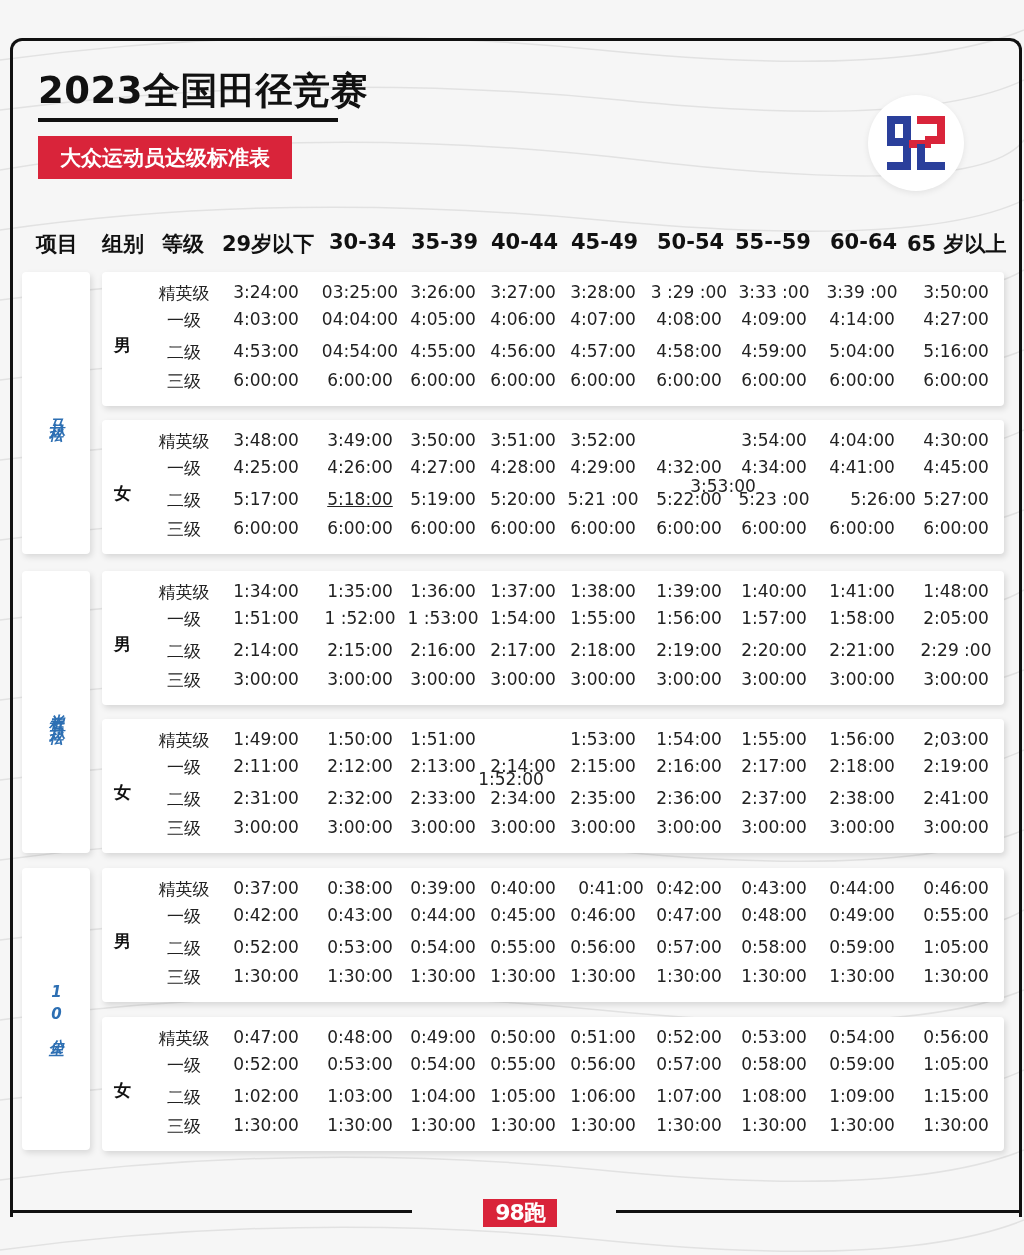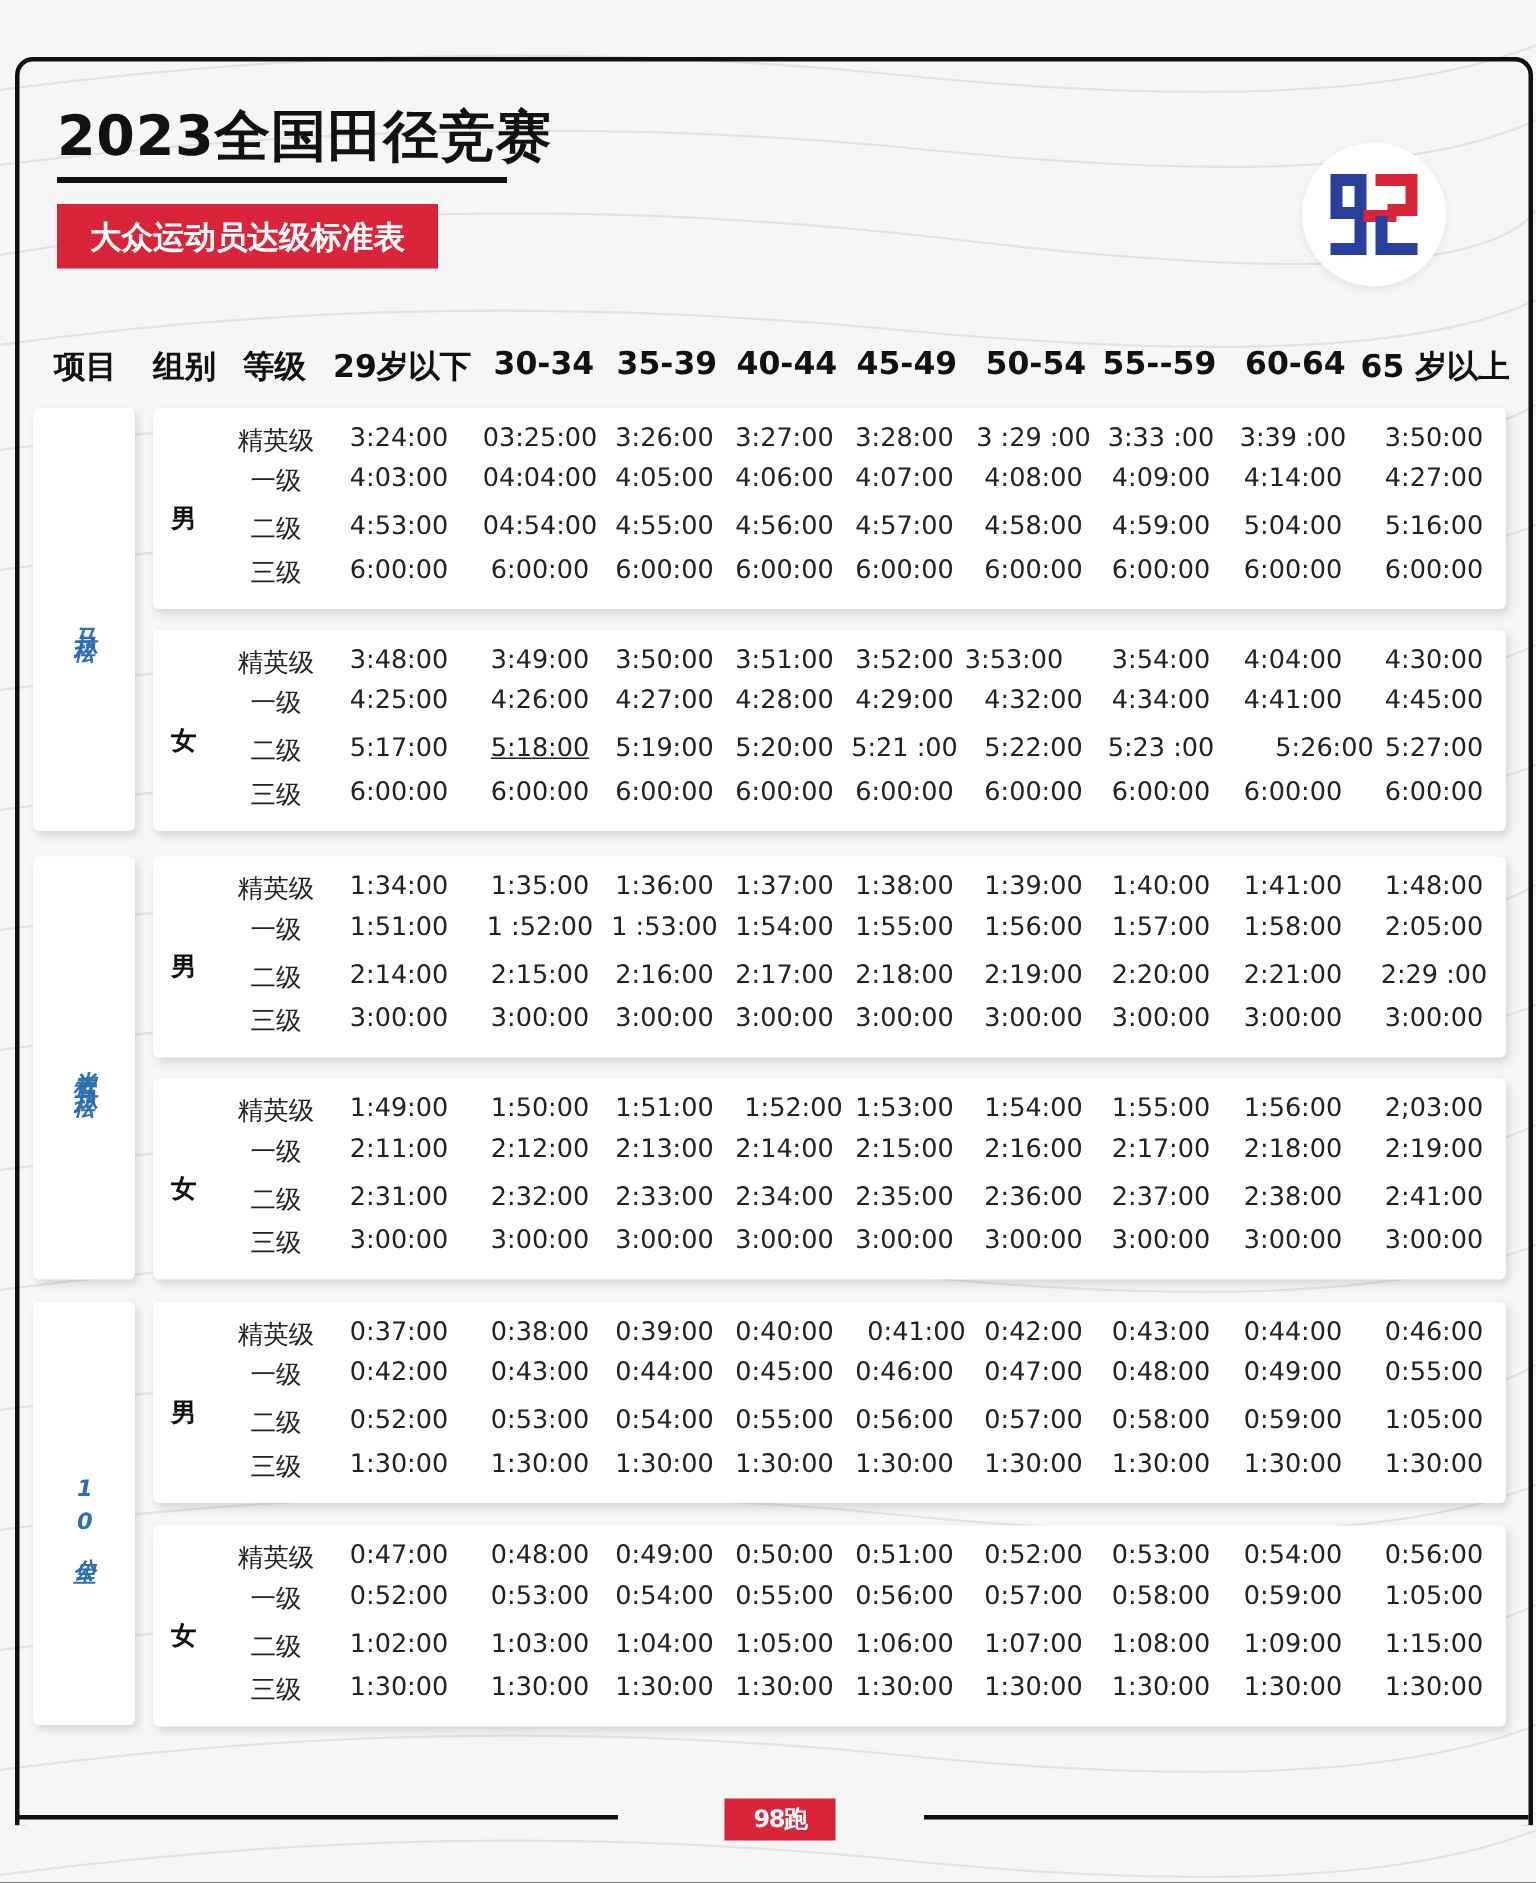--- a/index.html
+++ b/index.html
@@ -16,21 +16,21 @@
   .logo{position:absolute;left:868px;top:95px;width:96px;height:96px;border-radius:50%;background:#fff;box-shadow:0 2px 6px rgba(0,0,0,0.08);z-index:3;display:flex;align-items:center;justify-content:center;}
   .header{position:absolute;top:230px;left:0;width:1024px;height:34px;z-index:3;font-weight:bold;font-size:21px;color:#111;}
   .header span{position:absolute;top:0;white-space:nowrap;}
   .event-card{position:absolute;left:22px;width:68px;background:#fff;border-radius:4px;box-shadow:2px 3px 6px rgba(0,0,0,0.12);z-index:3;
     display:flex;align-items:center;justify-content:center;}
   .event-label{color:#2d6fb3;font-weight:bold;font-style:italic;font-size:15px;writing-mode:vertical-rl;text-orientation:upright;letter-spacing:4px;}
   .gender-card{position:absolute;left:102px;width:902px;background:#fff;border-radius:4px;box-shadow:2px 3px 6px rgba(0,0,0,0.13);z-index:3;}
   .gender-label{position:absolute;left:12px;font-size:17px;font-weight:bold;color:#111;}
   .row{position:absolute;left:0;width:902px;height:26px;font-size:17px;color:#222;}
   .row span{position:absolute;top:0;white-space:nowrap;text-align:center;transform:translateX(-50%);}
-  .footer-logo{position:absolute;left:483px;top:1199px;width:74px;height:28px;background:#d9243a;z-index:3;display:flex;align-items:center;justify-content:center;color:#fff;font-weight:bold;font-size:16px;letter-spacing:-1px;}
+  .footer-logo{position:absolute;left:483px;top:1199px;width:74px;height:28px;background:#d9243a;z-index:3;display:flex;align-items:center;justify-content:center;color:#fff;font-weight:bold;font-size:22px;letter-spacing:-1px;}
 </style>
 </head>
 <body>
 
 <svg class="bg-lines" width="1024" height="1255" viewBox="0 0 1024 1255">
   <g fill="none" stroke="#e2e2e2" stroke-width="1.5">
     <path d="M0 60 Q300 20 600 50 T1024 30"></path>
     <path d="M0 110 Q320 70 620 100 T1024 80"></path>
     <path d="M0 170 Q300 120 640 160 T1024 140"></path>
     <path d="M0 230 Q280 190 600 220 T1024 200"></path>
@@ -149,21 +149,21 @@
     </div>
     <div class="gender-card" style="top: 420px; height: 134px;">
       <span class="gender-label" style="top: 62px;">女</span>
       <div class="row" style="top: 10px;">
         <span style="left: 82px;">精英级</span>
         <span style="left: 164px;">3:48:00</span>
         <span style="left: 258px;">3:49:00</span>
         <span style="left: 341px;">3:50:00</span>
         <span style="left: 421px;">3:51:00</span>
         <span style="left: 501px;">3:52:00</span>
-        <span style="left: 574px;">3:53:00</span>
+        <span style="left: 621px; margin-top: 46px;">3:53:00</span>
         <span style="left: 672px;">3:54:00</span>
         <span style="left: 760px;">4:04:00</span>
         <span style="left: 854px;">4:30:00</span>
       </div>
       <div class="row" style="top: 37px;">
         <span style="left: 82px;">一级</span>
         <span style="left: 164px;">4:25:00</span>
         <span style="left: 258px;">4:26:00</span>
         <span style="left: 341px;">4:27:00</span>
         <span style="left: 421px;">4:28:00</span>
@@ -249,21 +249,21 @@
         <span style="left: 854px;">3:00:00</span>
       </div>
     </div>
     <div class="gender-card" style="top: 719px; height: 134px;">
       <span class="gender-label" style="top: 62px;">女</span>
       <div class="row" style="top: 10px;">
         <span style="left: 82px;">精英级</span>
         <span style="left: 164px;">1:49:00</span>
         <span style="left: 258px;">1:50:00</span>
         <span style="left: 341px;">1:51:00</span>
-        <span style="left: 427px;">1:52:00</span>
+        <span style="left: 409px; margin-top: 40px;">1:52:00</span>
         <span style="left: 501px;">1:53:00</span>
         <span style="left: 587px;">1:54:00</span>
         <span style="left: 672px;">1:55:00</span>
         <span style="left: 760px;">1:56:00</span>
         <span style="left: 854px;">2;03:00</span>
       </div>
       <div class="row" style="top: 37px;">
         <span style="left: 82px;">一级</span>
         <span style="left: 164px;">2:11:00</span>
         <span style="left: 258px;">2:12:00</span>

